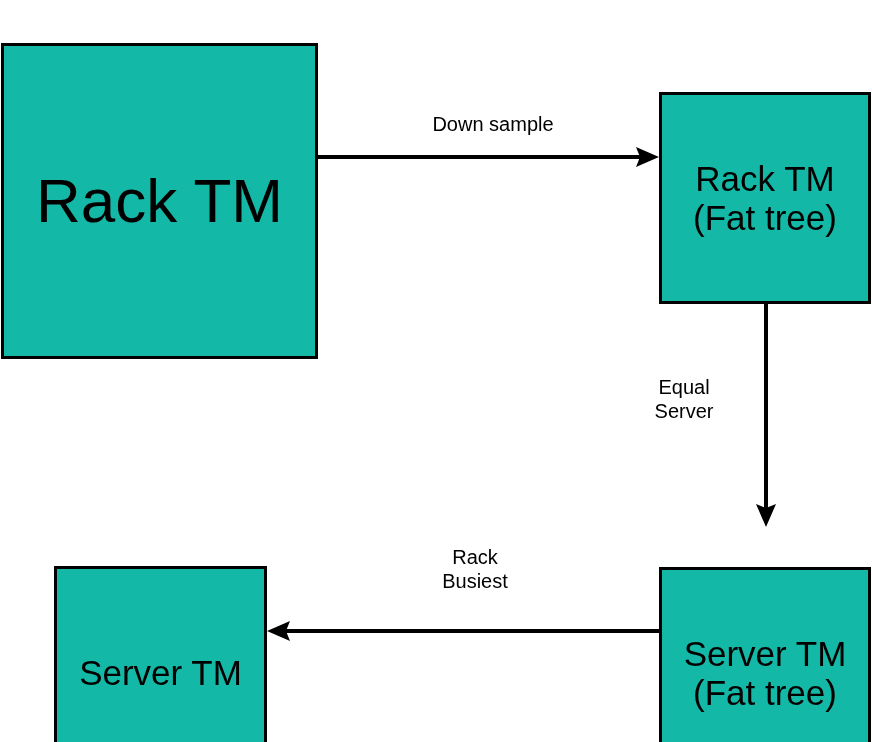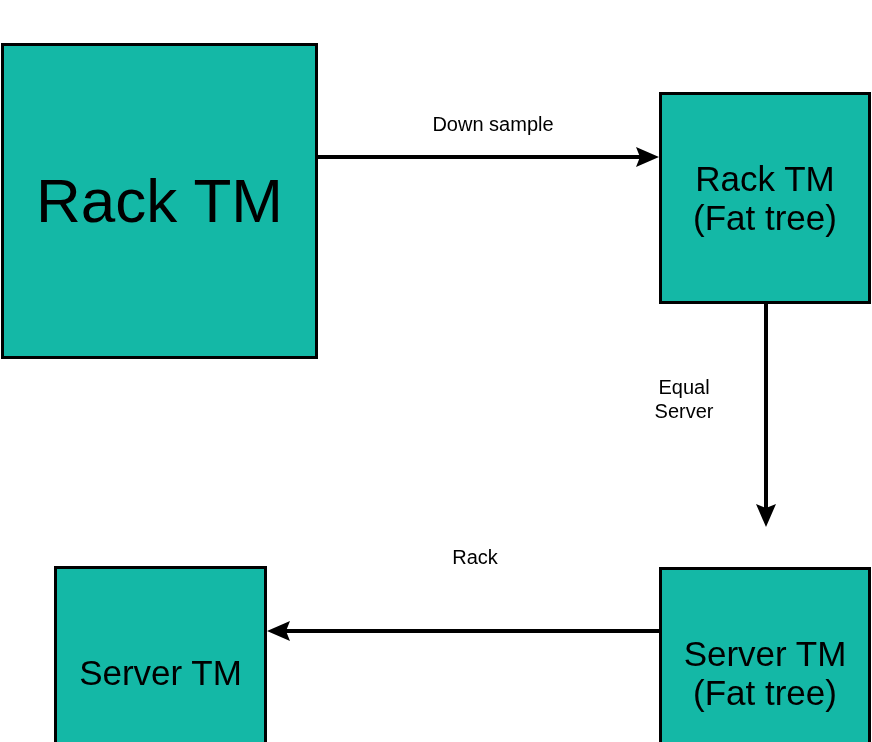--- a/index.html
+++ b/index.html
@@ -148,15 +148,16 @@
     <span class="line">Down sample</span>
   </div>
 
   <div class="edge-label" id="label-equal-split">
     <span class="line">Equal</span>
     <span class="line">Server</span>
   </div>
 
   <div class="edge-label" id="label-group-busiest">
     <span class="line">Rack</span>
+    <span class="line">Busiest</span>
   </div>
 
 </div>
 
 </body></html>

